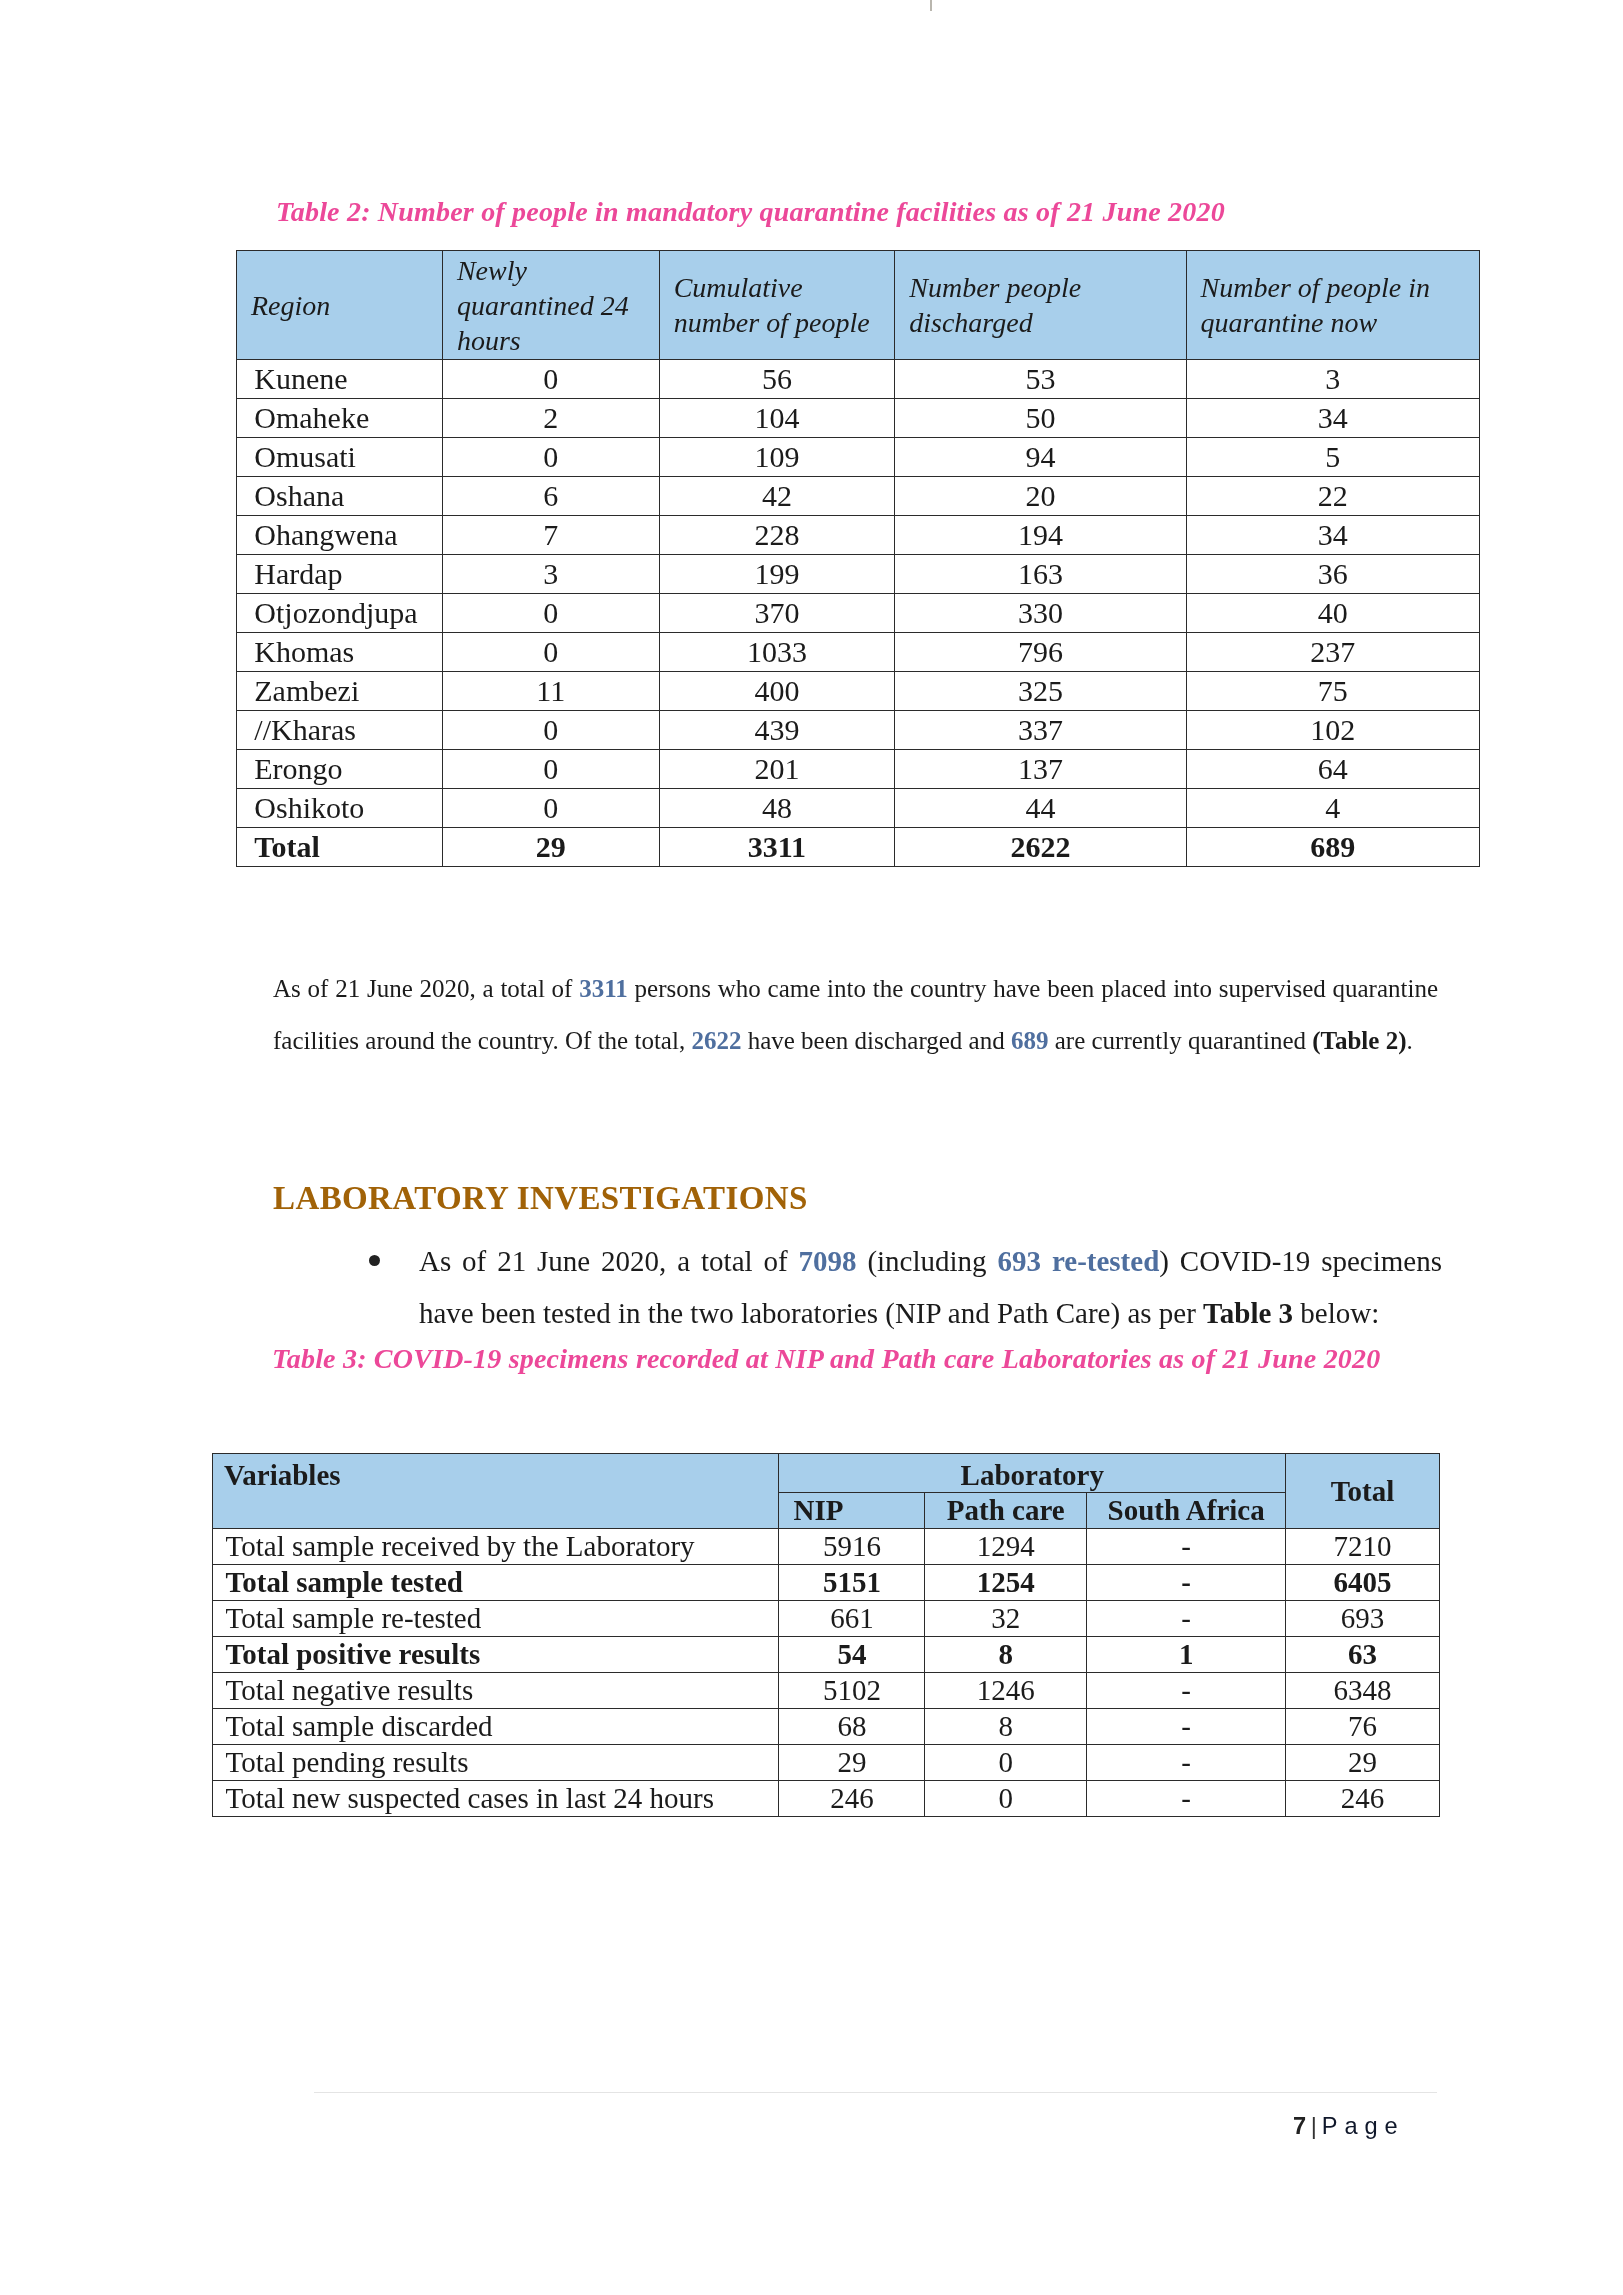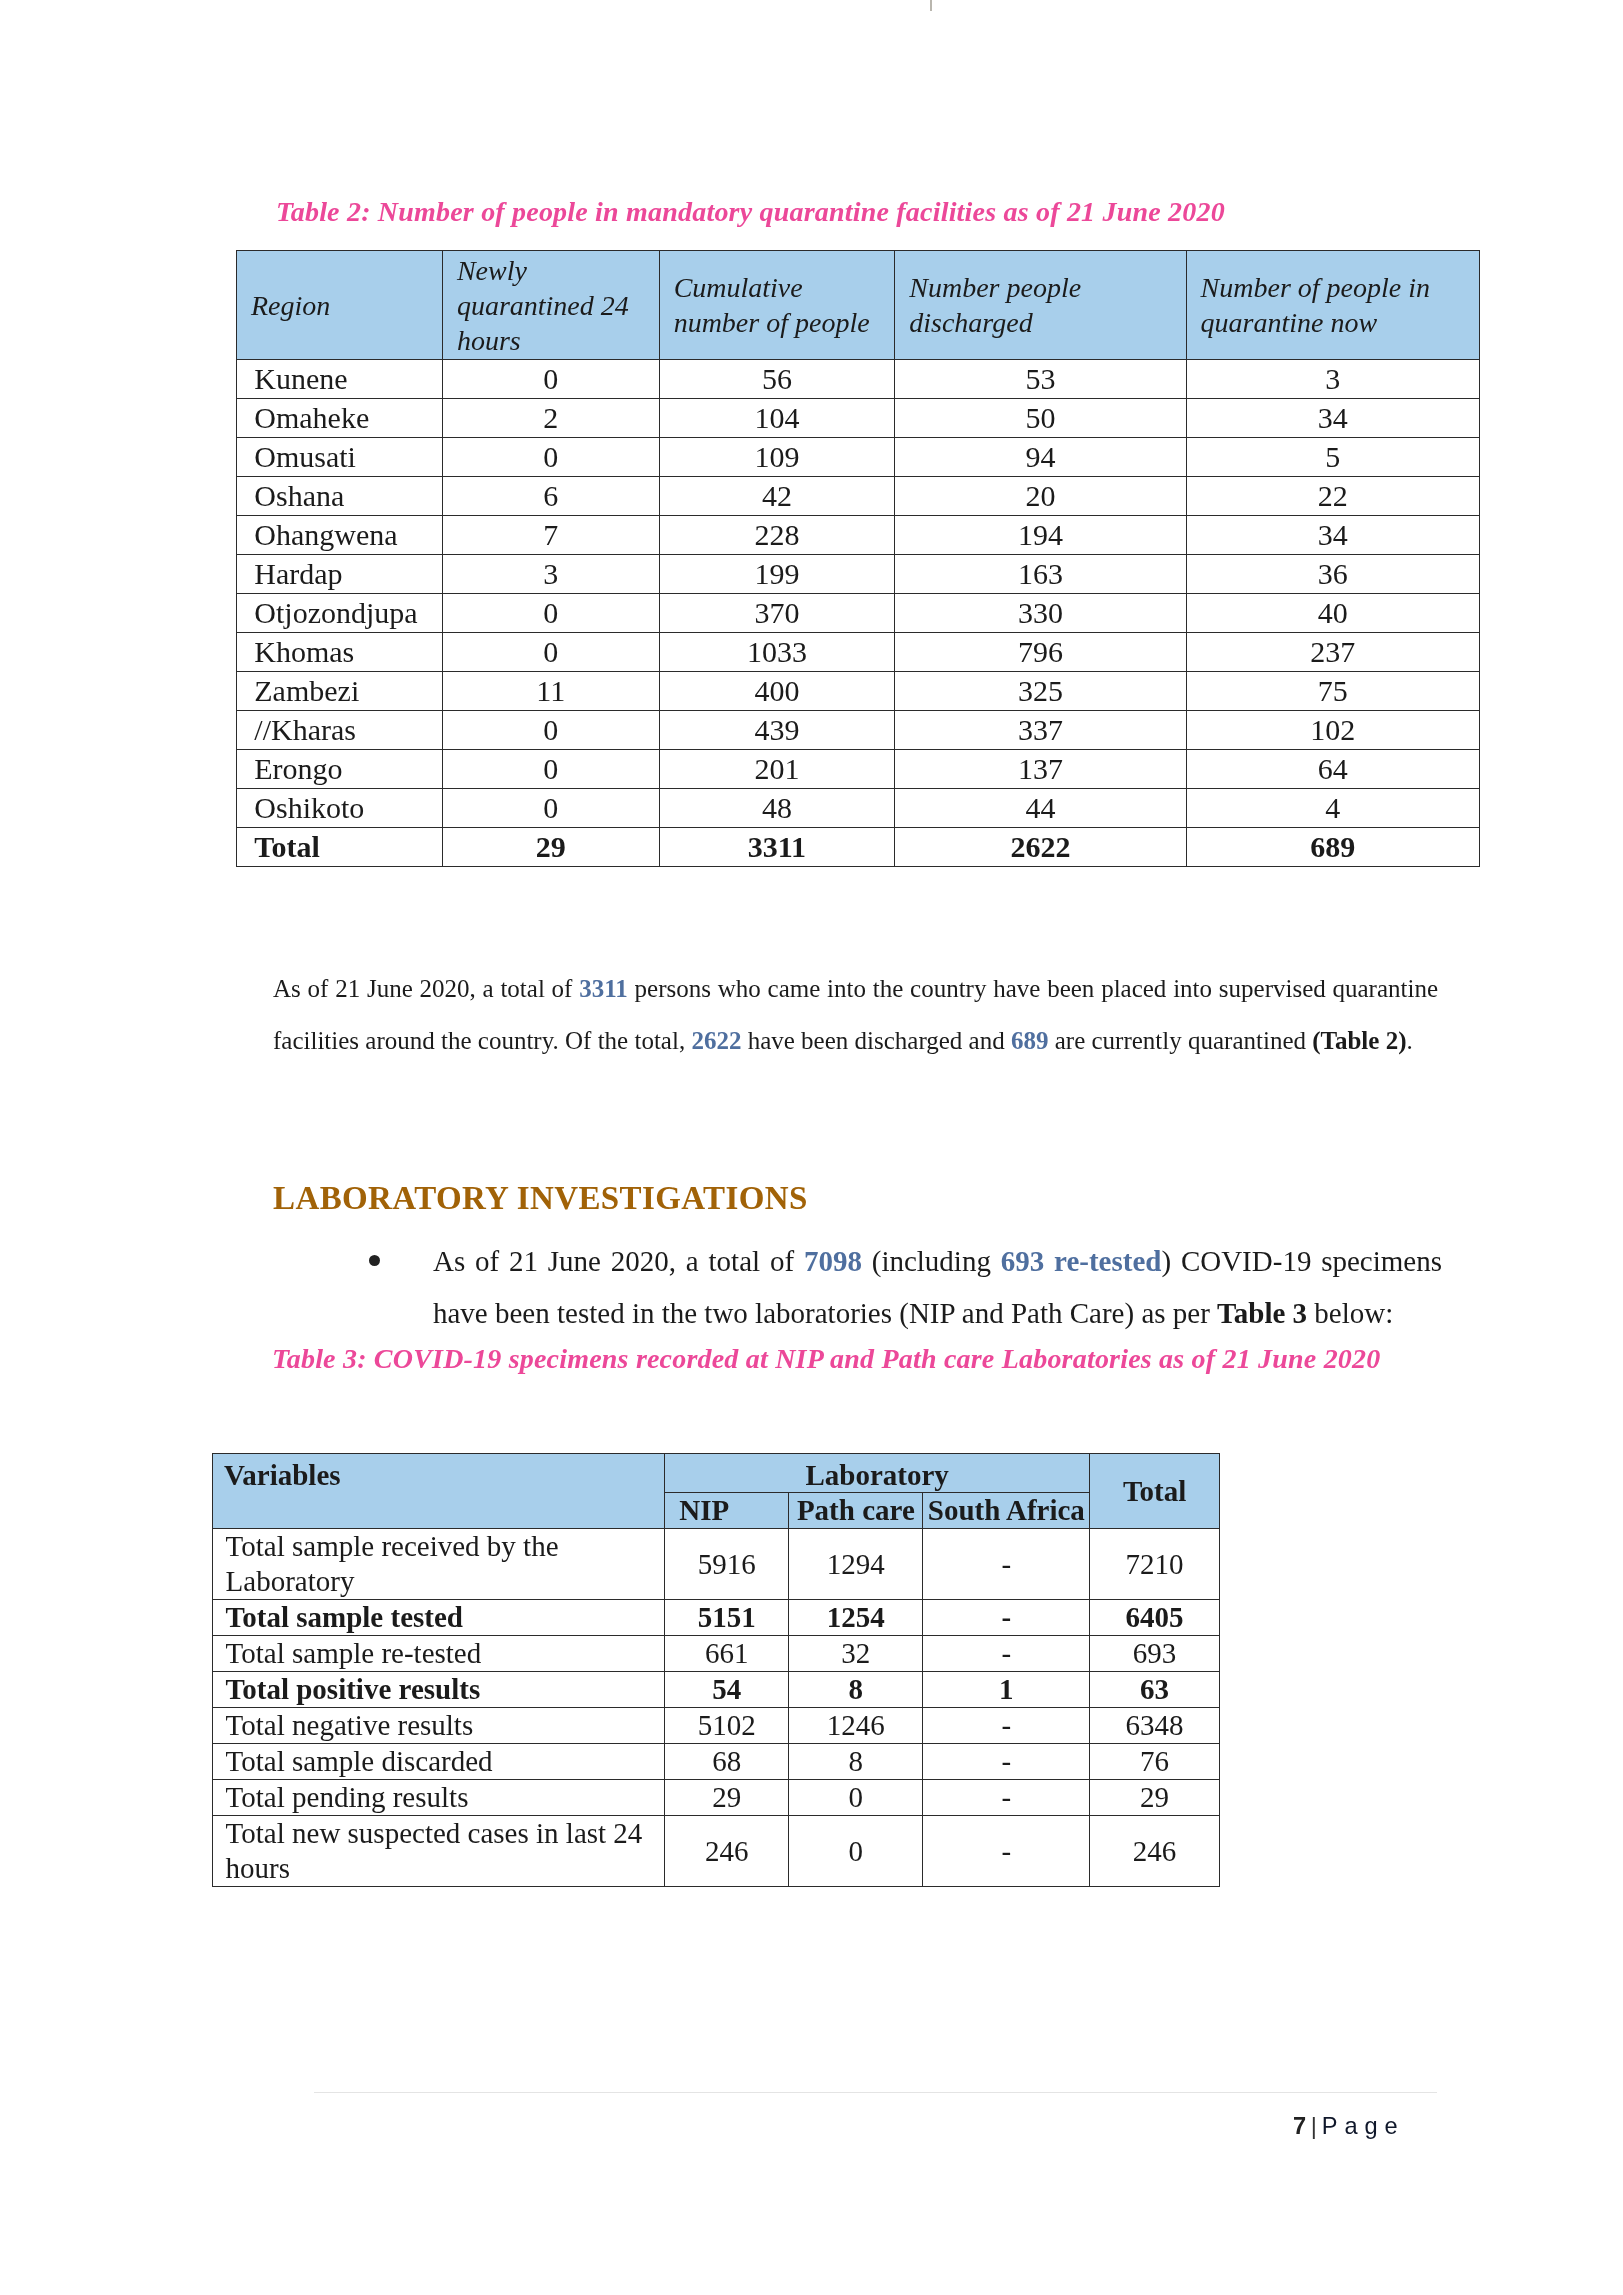--- a/index.html
+++ b/index.html
@@ -36,24 +36,24 @@
       position: absolute; left: 273px; width: 1165px; font-size: 25px; line-height: 52px;
       text-align: justify;
     }
     #p1 { top: 963px; }
     .hl { color: #4f6f9f; font-weight: bold; }
     .b { font-weight: bold; }
 
     .section { position: absolute; left: 273px; top: 1180px; font-size: 33px; color: #a16207; font-weight: bold; letter-spacing: 0.4px; }
     .bullet-wrap { position: absolute; left: 369px; top: 1235px; width: 1073px; }
     .bullet-dot { position: absolute; left: 0; top: 20.4px; width: 11px; height: 11px; border-radius: 50%; background: #222; }
-    .bullet-text { margin-left: 64px; font-size: 29px; line-height: 52px; text-align: justify; }
+    .bullet-text { margin-left: 50px; font-size: 29px; line-height: 52px; text-align: justify; }
 
     
-    #t3 { left: 212px; top: 1453px; width: 1008px; font-size: 29px; }
+    #t3 { left: 212px; top: 1453px; width: 1228px; font-size: 29px; }
     #t3 th { font-weight: bold; font-size: 29px; }
     #t3 th.var { text-align: left; vertical-align: top; padding: 4.7px 0 0 11px; }
     #t3 th.lab { height: 38px; text-align: center; vertical-align: bottom; }
     #t3 th.sub { height: 35px; text-align: center; }
     #t3 th.sub.nip { text-align: left; padding-left: 14px; }
     #t3 th.tot { text-align: center; }
     #t3 td { height: 35px; line-height: 35px; text-align: center; }
     #t3 td.var { text-align: left; padding-left: 12.6px; margin-left: 32px; }
     #t3 tr.bold td { font-weight: bold; }
     #t3 col.v { width: 567px; } #t3 col.n { width: 146px; } #t3 col.p { width: 162px; }

